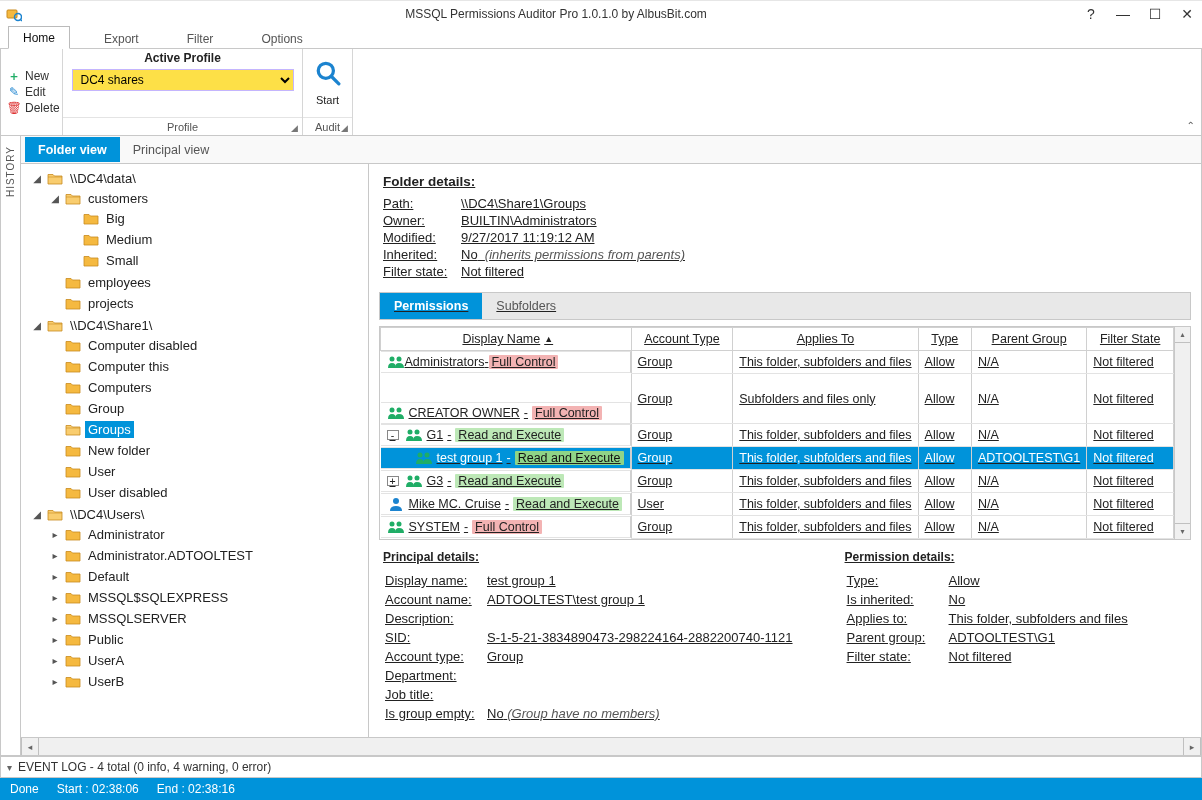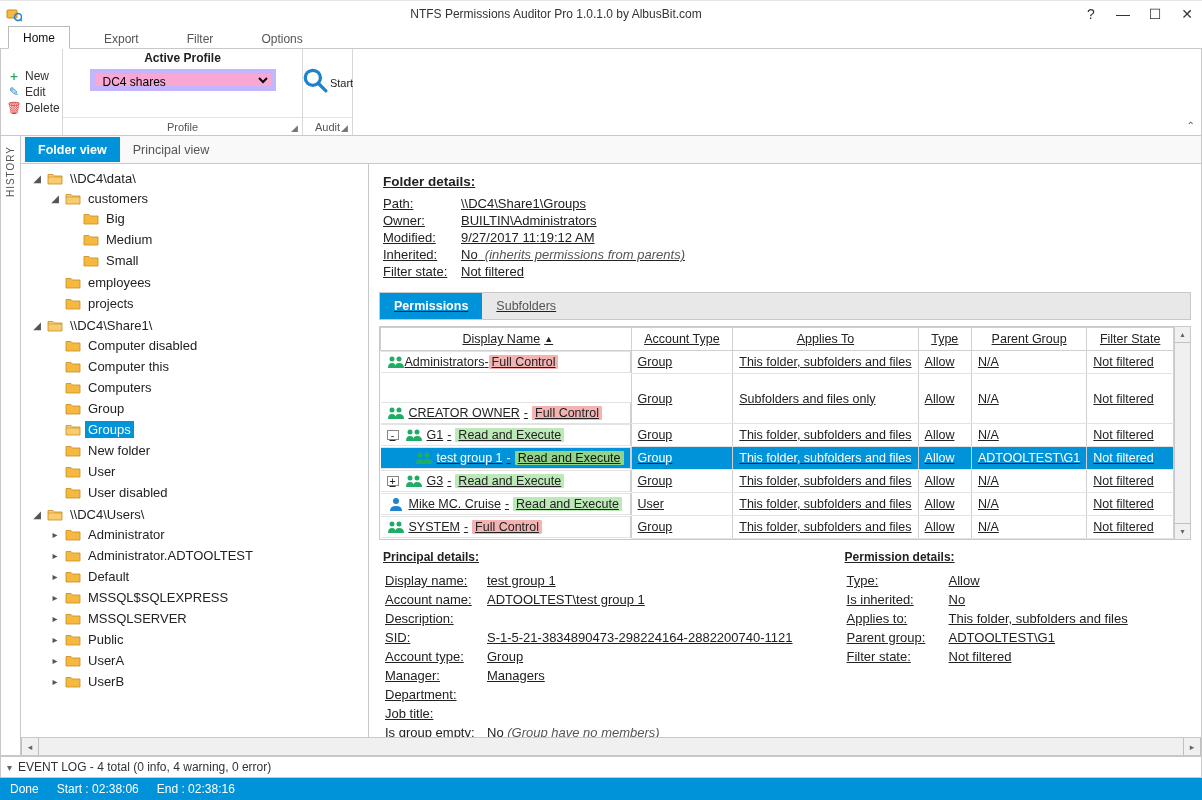--- a/index.html
+++ b/index.html
@@ -25,24 +25,24 @@
   .ribbon .group-bottom .dlg { position: absolute; right: 4px; bottom: 2px; font-size: 9px; color: #777; }
 
   .ribbon .file-group { width: 62px; }
   .ribbon .file-group .actions { flex: 1; display: flex; flex-direction: column; justify-content:center; padding: 2px 6px; gap: 2px; }
   .ribbon .file-group .act { display: flex; align-items: center; gap: 4px; font-size: 12px; color: #333; }
   .ribbon .file-group .act .ic { width: 14px; height: 14px; display: inline-flex; align-items: center; justify-content: center; }
 
   .ribbon .profile-group { width: 240px; }
   .ribbon .profile-group .body { flex:1; display:flex; flex-direction:column; align-items:center; justify-content:flex-start; padding-top:2px; }
   .ribbon .profile-group .label { font-weight: 700; font-size: 12px; padding-bottom: 4px; }
-  .ribbon .profile-group select { width: 186px; height: 22px; font-size: 12px; border: 5px solid #c4b5fd; background: #f9a8d4; padding-left: 4px; }
+  .ribbon .profile-group select { width: 222px; height: 22px; font-size: 12px; border: 1px solid #c4b5fd; background: #fde047; padding-left: 4px; }
 
   .ribbon .audit-group { width: 50px; }
-  .ribbon .audit-group .body { flex:1; display:flex; flex-direction:row; align-items:center; justify-content:center; gap:2px; }
+  .ribbon .audit-group .body { flex:1; display:flex; flex-direction:column; align-items:center; justify-content:center; gap:2px; }
   .ribbon .audit-group .icon { font-size: 24px; color: #1b83cf; }
   .ribbon .audit-label { font-size: 11px; }
 
   .ribbon .collapse { position:absolute; right:6px; bottom:4px; font-size:10px; color:#555; }
 
   
   .main-wrap { flex: 1; display: flex; border: 1px solid #c8c8c8; border-top: none; overflow: hidden; }
   .history-tab { width: 20px; border-right: 1px solid #c8c8c8; display:flex; align-items:flex-start; justify-content:center;  }
   .history-tab span { writing-mode: vertical-rl; transform: rotate(180deg); font-size: 10px; letter-spacing: 1px; color: #555; margin-top: 10px; }
 
@@ -127,21 +127,21 @@
 <body>
 
 <div class="titlebar">
   <span class="app-icon">
     <svg width="16" height="16" viewBox="0 0 16 16">
         <rect x="1" y="4" width="10" height="8" rx="1" fill="#f5b940" stroke="#c88a1e"></rect>
         <circle cx="12" cy="11" r="3.5" fill="none" stroke="#1b83cf" stroke-width="1.5"></circle>
         <line x1="14" y1="13" x2="16" y2="15" stroke="#1b83cf" stroke-width="1.5"></line>
       </svg>
   </span>
-  <div class="title">NTFS Permissions Auditor Pro 1.0.1.0 by AlbusBit.com</div>
+  <div class="title">MSSQL Permissions Auditor Pro 1.0.1.0 by AlbusBit.com</div>
   <div class="winbtns">
     <span>?</span>
     <span>—</span>
     <span>☐</span>
     <span>✕</span>
   </div>
 </div>
 
 <div class="menubar">
   <div class="tab active">Home</div>
@@ -678,24 +678,20 @@
                   </tr>
               <tr>
                     <td>SID:</td>
                     <td>S-1-5-21-3834890473-298224164-2882200740-1121</td>
                   </tr>
               <tr>
                     <td>Account type:</td>
                     <td>Group</td>
                   </tr>
               <tr>
-                    <td>Manager:</td>
-                    <td>Managers</td>
-                  </tr>
-              <tr>
                     <td>Department:</td>
                     <td></td>
                   </tr>
               <tr>
                     <td>Job title:</td>
                     <td></td>
                   </tr>
               <tr>
                     <td>Is group empty:</td>
                     <td><span>No</span> <span class="italic">(Group have no members)</span></td>

